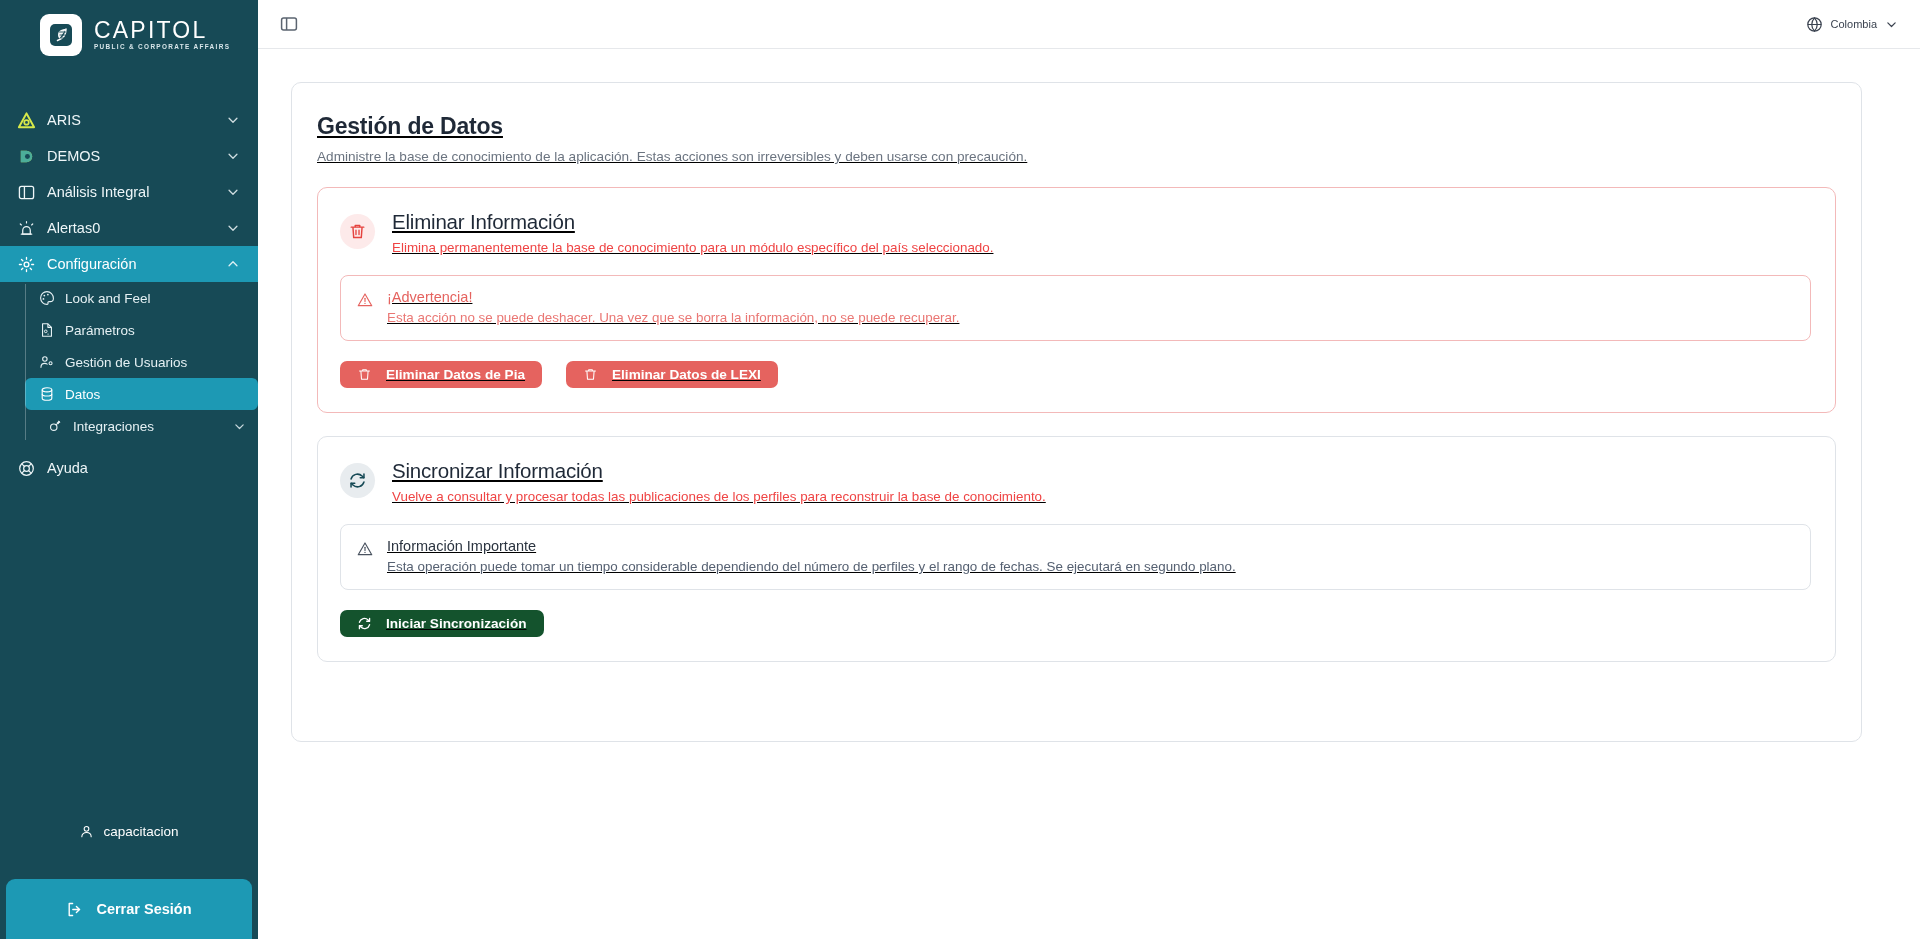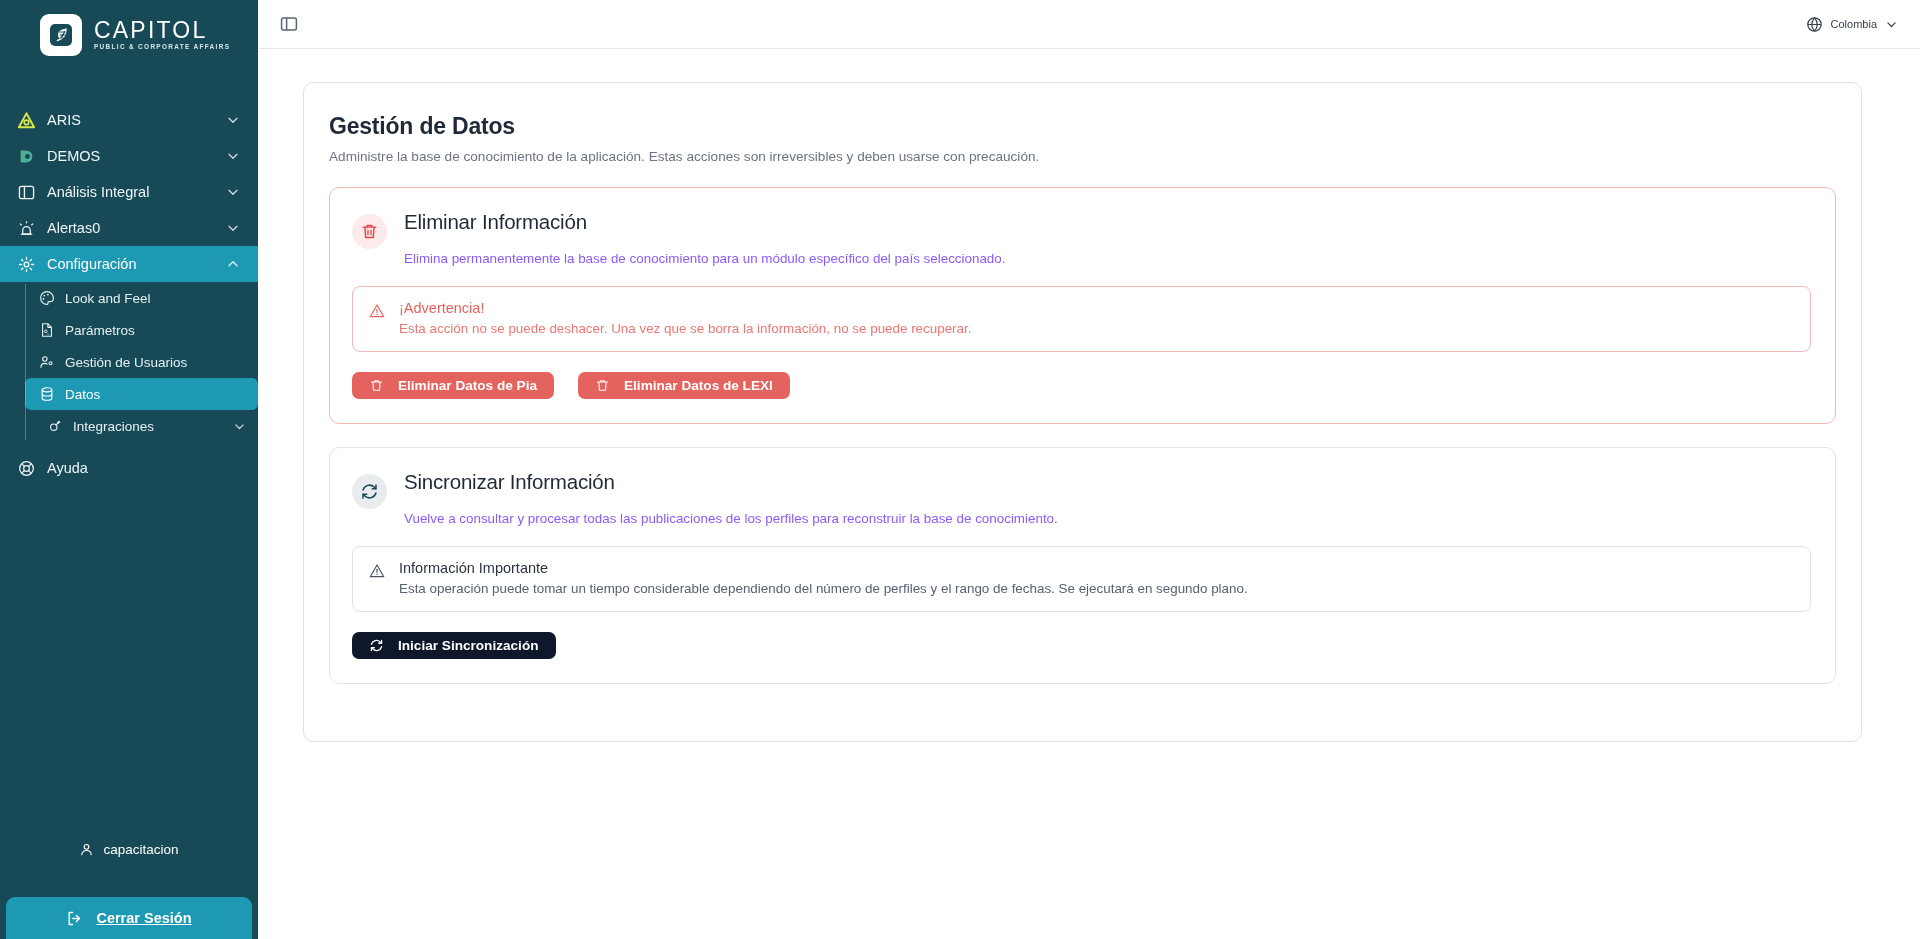--- a/index.html
+++ b/index.html
@@ -77,45 +77,45 @@
   .sub-item.active { background: #1d99b4; color: #ffffff; }
 
   .sidebar-spacer { flex: 1 1 auto; }
   .user-row {
     display: flex; align-items: center; justify-content: center; gap: 9px;
     color: #ffffff; font-size: 13.5px;
     padding: 10px 0 16px 0;
   }
   .logout-btn {
     margin: 0 6px 0 6px;
-    height: 42px; border-radius: 9px 9px 0 0;
+    height: 60px; border-radius: 9px 9px 0 0;
     background: #1d99b4; color: #ffffff;
     display: flex; align-items: center; justify-content: center; gap: 13px;
-    font-size: 14.5px; font-weight: 700; cursor: pointer; text-decoration: underline;
+    font-size: 14.5px; font-weight: 700; cursor: pointer;
   }
 
   
   .main {
     flex: 1 1 auto; height: 939px;
     display: flex; flex-direction: column; background: #ffffff;
   }
   .topbar {
     height: 49px; flex: 0 0 49px;
     border-bottom: 1px solid #e6e8eb;
     display: flex; align-items: center;
     padding: 0 22px 0 22px;
     background: #ffffff;
   }
   .topbar .spacer { flex: 1 1 auto; }
   .country {
     display: flex; align-items: center; gap: 8px;
     color: #3b4350; font-size: 11px; cursor: pointer;
   }
 
-  .content { flex: 1 1 auto; padding: 33px 0 0 12px; overflow: hidden; }
+  .content { flex: 1 1 auto; padding: 33px 0 0 0; overflow: hidden; text-decoration: underline; }
   .page-card {
     margin: 0 58px 0 33px;
     border: 1px solid #dfe3e8; border-radius: 10px;
     background: #ffffff;
     padding: 30px 25px 28px 25px;
     height: 660px;
   }
   .page-title {
     font-size: 23px; font-weight: 700; color: #1f2937;
     letter-spacing: -.2px;
@@ -133,21 +133,21 @@
 
   .sec-head { display: flex; align-items: flex-start; gap: 17px; }
   .sec-icon {
     width: 35px; height: 35px; border-radius: 50%;
     display: flex; align-items: center; justify-content: center;
     flex: 0 0 35px; margin-top: 4px;
   }
   .sec-icon.danger { background: #fdeaea; }
   .sec-icon.neutral { background: #e8ecef; }
   .sec-title { font-size: 20.5px; color: #1f2937; font-weight: 400; letter-spacing: -.2px; }
-  .sec-sub { margin-top: 17px; font-size: 13.4px; color: #8b5cf6; }
+  .sec-sub { margin-top: 6px; font-size: 13.4px; color: #ef4444; }
 
   .alert {
     margin-top: 20px;
     border: 1px solid #f3b9b9; border-radius: 8px;
     padding: 13px 16px 15px 16px;
     display: flex; gap: 14px;
   }
   .alert.neutral { border-color: #dfe3e8; }
   .alert .a-ico { width: 16px; height: 16px; flex: 0 0 16px; margin-top: 3px; }
   .alert-title { font-size: 14.5px; color: #e5635f; }
@@ -157,21 +157,21 @@
 
   .btn-row { margin-top: 20px; display: flex; gap: 24px; }
   .btn {
     height: 27px; border-radius: 7px;
     display: inline-flex; align-items: center; gap: 14px;
     padding: 0 17px; font-size: 13.6px; font-weight: 700;
     color: #ffffff; cursor: pointer; border: none;
     font-family: "Liberation Sans", sans-serif;
   }
   .btn.danger { background: #e5635f; }
-  .btn.primary { background: #0f172a; }
+  .btn.primary { background: #14532d; }
   .btn .bico { width: 15px; height: 15px; flex: 0 0 15px; display: flex; }
 </style>
 </head>
 <body>
 
 <div class="app">
 
   <aside class="sidebar">
 
     <div class="brand">

